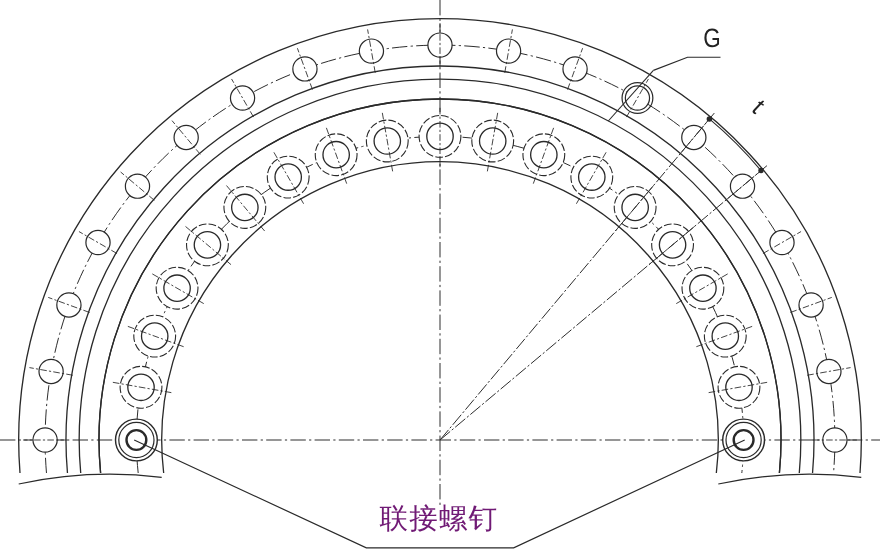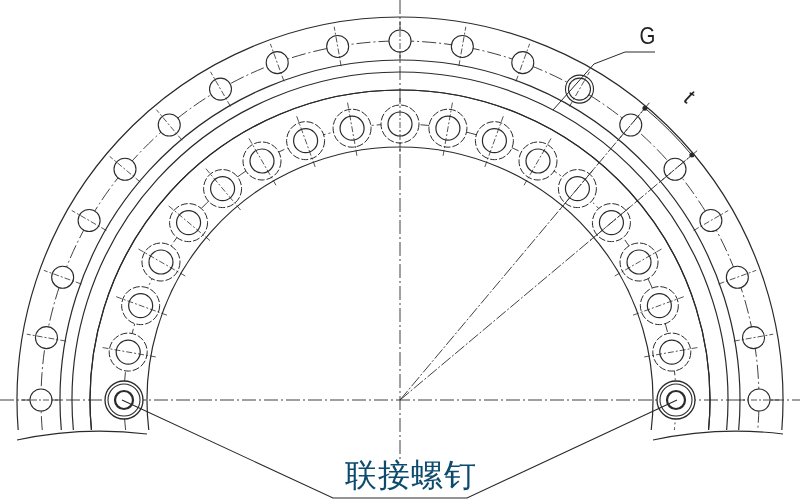--- a/index.html
+++ b/index.html
@@ -1,21 +1,21 @@
 <!DOCTYPE html>
 <html><head>
 <meta charset="utf-8">
 <style>
   html, body { margin: 0; padding: 0; background: #ffffff; }
   body { width: 800px; height: 500px; overflow: hidden; position: relative; font-family: "DejaVu Sans", sans-serif; }
   #drawing { position: absolute; left: 0; top: 0; width: 800px; height: 500px; }
   .lbl { position: absolute; color: #222; font-family: "Liberation Sans", sans-serif; }
   #label-g { left: 638px; top: 22px; font-size: 24px; transform: scaleX(0.85); }
   #label-t { left: 686px; top: 84px; font-size: 22px; font-style: italic; transform: rotate(32deg); }
-  #label-bolts { left: 345px; top: 454px; font-size: 32px; letter-spacing: 1px; font-family: "DejaVu Sans", sans-serif; font-weight: 300; color: #0c4a6e; }
+  #label-bolts { left: 345px; top: 454px; font-size: 26px; letter-spacing: 1px; font-family: "DejaVu Sans", sans-serif; font-weight: 300; color: #701a75; }
 </style>
 </head>
 <body>
 
 <svg id="drawing" viewBox="0 0 800 500" xmlns="http://www.w3.org/2000/svg">
   <g id="rings">
       <path d="M 18.17674245797963 430 A 383 383 0 1 1 781.8232575420204 430" fill="none" stroke="#2a2a2a" stroke-width="1.2"></path>
       <path d="M 61.32611556247804 430 A 340 340 0 1 1 738.673884437522 430" fill="none" stroke="#2a2a2a" stroke-width="1.2"></path>
       <path d="M 73.37483256797248 430 A 328 328 0 1 1 726.6251674320275 430" fill="none" stroke="#2a2a2a" stroke-width="1.2"></path>
       <path d="M 91.45502758916973 430 A 310 310 0 1 1 708.5449724108303 430" fill="none" stroke="#2a2a2a" stroke-width="1.2"></path>

